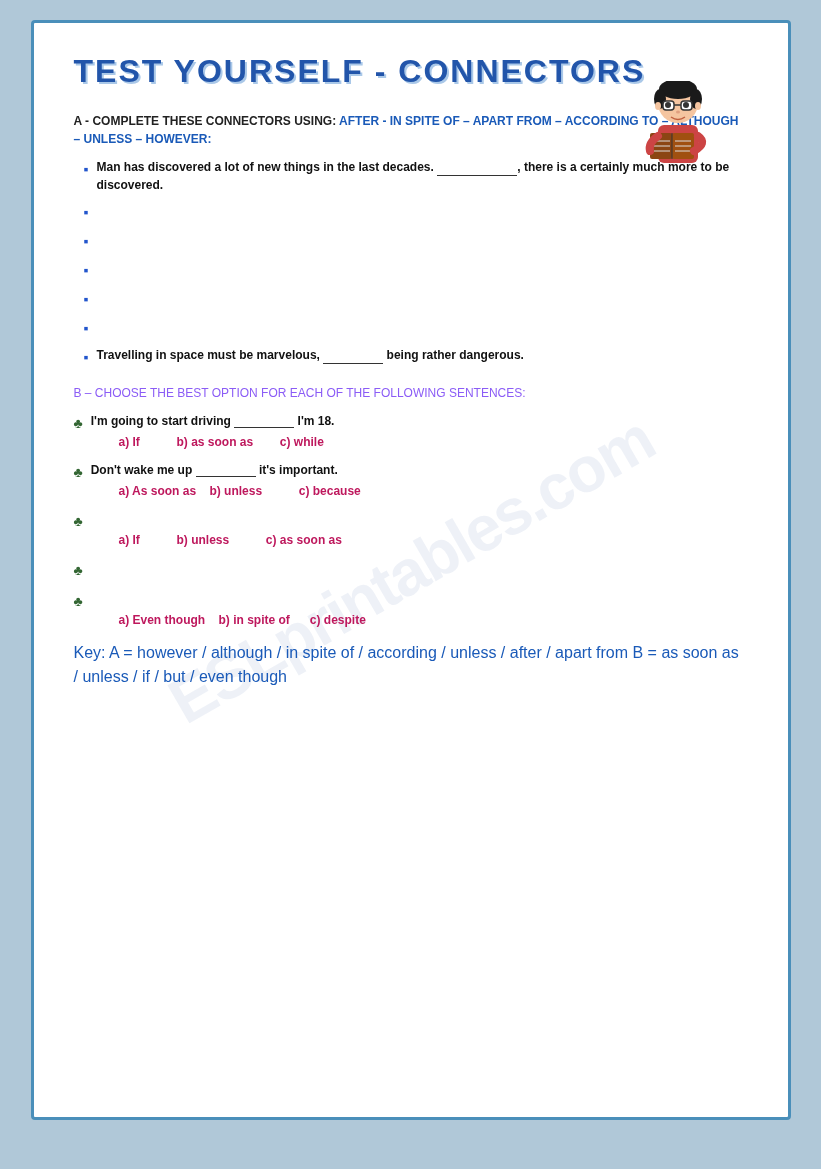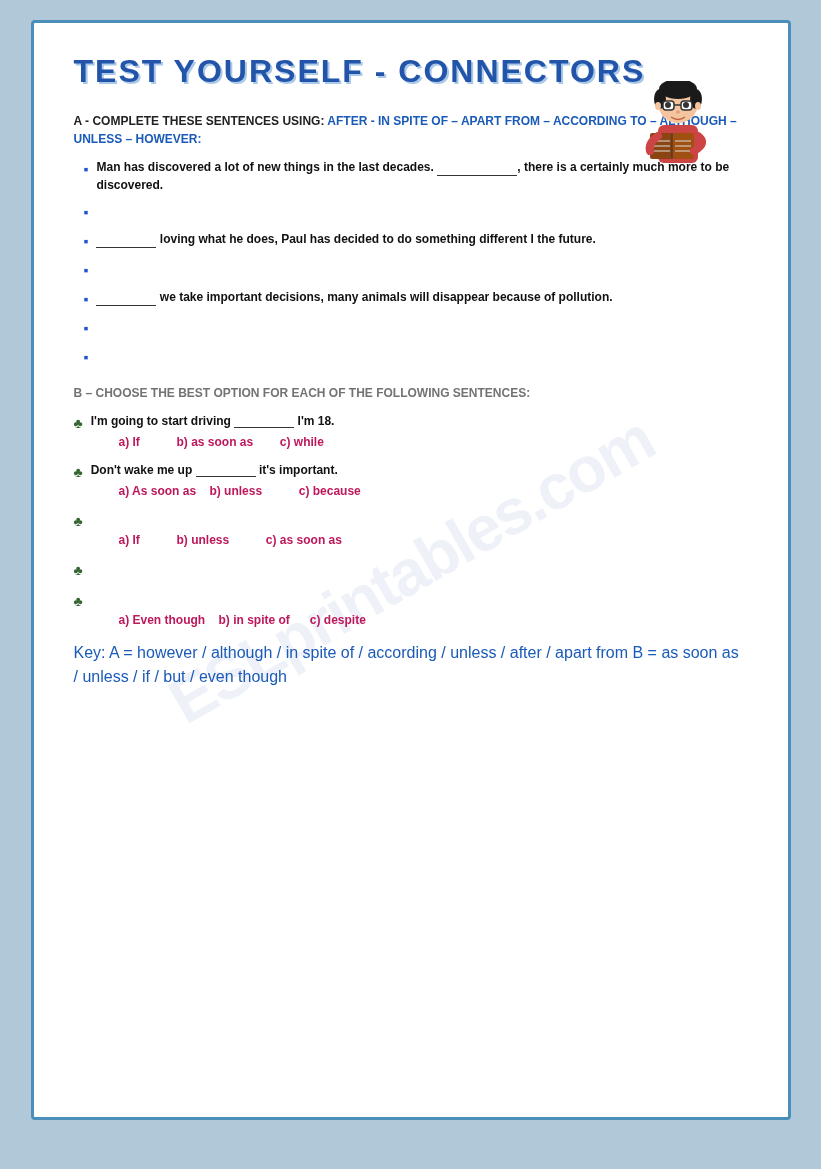--- a/index.html
+++ b/index.html
@@ -64,22 +64,22 @@
     }
     .bullet-icon {
       color: #2255cc;
       font-size: 14px;
       margin-right: 8px;
       margin-top: 1px;
       flex-shrink: 0;
     }
     .section-b-header {
       font-size: 12px;
-      font-weight: bold;
-      color: #737373;
+      font-weight: normal;
+      color: #8b5cf6;
       margin: 18px 0 14px 0;
     }
     .question-block {
       margin-bottom: 14px;
     }
     .question-line {
       display: flex;
       align-items: flex-start;
       font-size: 12px;
       font-weight: bold;
@@ -179,47 +179,46 @@
         <line x1="37" y1="70" x2="53" y2="70" stroke="#ddd" stroke-width="1"></line>
 
         <path d="M20 55 Q10 62 12 70" stroke="#cc4444" stroke-width="8" fill="none" stroke-linecap="round"></path>
         <path d="M60 55 Q70 62 56 70" stroke="#cc4444" stroke-width="8" fill="none" stroke-linecap="round"></path>
       </svg>
     </div>
 
     <div class="title">TEST YOURSELF - CONNECTORS</div>
 
     <div class="section-header">
-      <span>A - COMPLETE THESE SENTENCES USING:</span> <span class="blue">AFTER - IN SPITE OF – APART FROM – ACCORDING TO – ALTHOUGH – UNLESS – HOWEVER:</span>
+      <span>A - COMPLETE THESE CONNECTORS USING:</span> <span class="blue">AFTER - IN SPITE OF – APART FROM – ACCORDING TO – ALTHOUGH – UNLESS – HOWEVER:</span>
     </div>
 
     <ul class="bullet-list">
       <li>
         <span class="bullet-icon">▪</span>
         <span>Man has discovered a lot of new things in the last decades. <span class="blank"></span>, there is a certainly much more to be discovered.</span>
       </li>
       <li>
         <span class="bullet-icon">▪</span>
       </li>
       <li>
         <span class="bullet-icon">▪</span>
-        <span><span class="blank-sm"></span> loving what he does, Paul has decided to do something different I the future.</span>
-      </li>
-      <li>
-        <span class="bullet-icon">▪</span>
-      </li>
-      <li>
-        <span class="bullet-icon">▪</span>
-        <span><span class="blank-sm"></span> we take important decisions, many animals will disappear because of pollution.</span>
-      </li>
-      <li>
-        <span class="bullet-icon">▪</span>
-      </li>
-      <li>
-        <span class="bullet-icon">▪</span>
+      </li>
+      <li>
+        <span class="bullet-icon">▪</span>
+      </li>
+      <li>
+        <span class="bullet-icon">▪</span>
+      </li>
+      <li>
+        <span class="bullet-icon">▪</span>
+      </li>
+      <li>
+        <span class="bullet-icon">▪</span>
+        <span>Travelling in space must be marvelous, <span class="blank-sm"></span> being rather dangerous.</span>
       </li>
     </ul>
 
     <div class="section-b-header">B – CHOOSE THE BEST OPTION FOR EACH OF THE FOLLOWING SENTENCES:</div>
 
     <div class="question-block">
       <div class="question-line">
         <span class="q-icon">♣</span>
         <span>I'm going to start driving <span class="blank-sm"></span> I'm 18.</span>
       </div>

